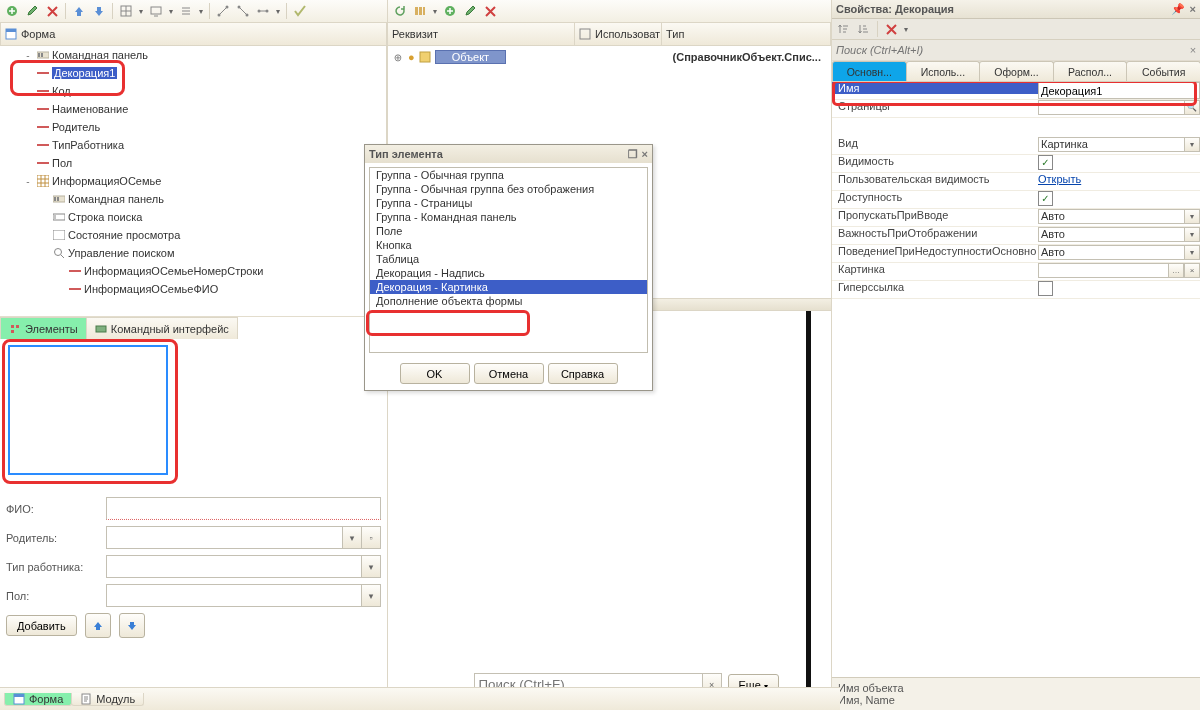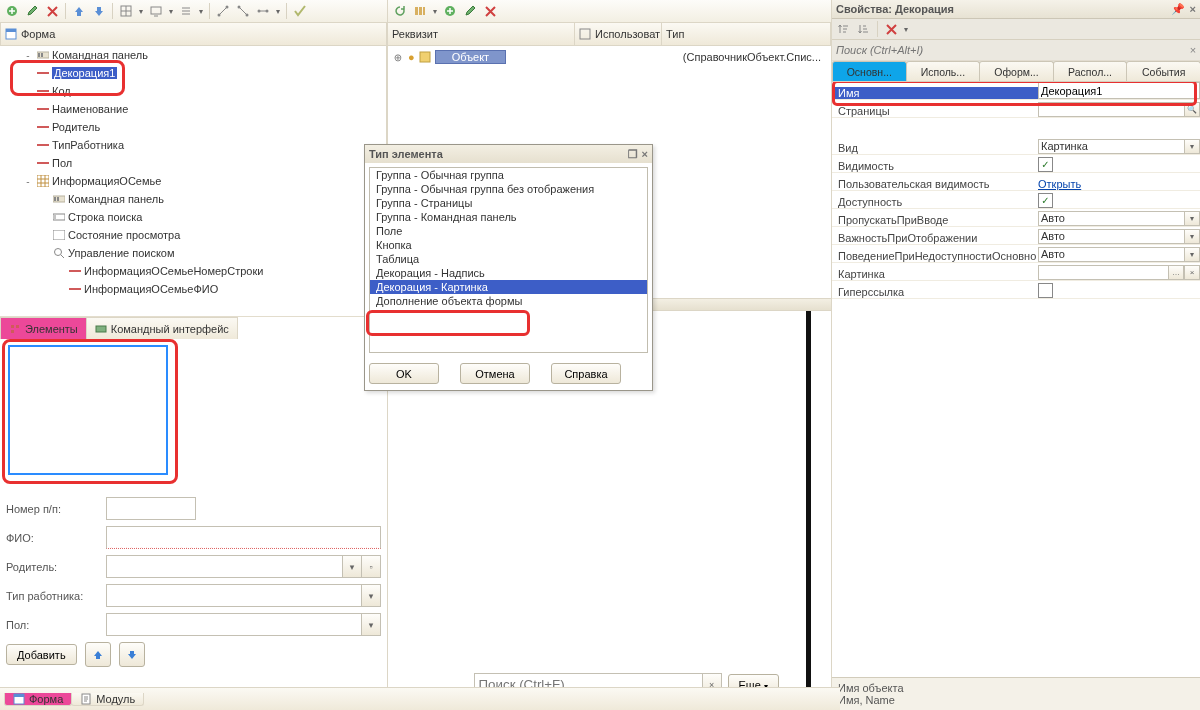--- a/index.html
+++ b/index.html
@@ -16,33 +16,33 @@
 .hdrcell{background:linear-gradient(#fbf9f3,#efe9d9);border:1px solid #dcd6c6;border-top:none;display:flex;align-items:center;padding:2px 4px;gap:4px;height:18px}
 .tree{flex:1;overflow:auto;background:#fff;border-right:1px solid #dcd6c6}
 .tree-row{display:flex;align-items:center;height:18px;padding-left:4px;gap:2px;white-space:nowrap}
 .tree-row .ic{width:14px;height:14px;display:flex;align-items:center;justify-content:center;flex-shrink:0}
 .exp{width:12px;text-align:center;color:#777;font-size:10px;cursor:pointer}
 .ind{display:inline-block}
 .sel-frame{background:#3d5ec7;color:#fff;padding:0 2px}
 .red-ring{position:absolute;border:3px solid #e83030;border-radius:8px;pointer-events:none}
 .tabs-bottom{display:flex;height:22px;background:#fff;border-top:1px solid #e3ddcd}
 .tab{display:flex;align-items:center;gap:4px;padding:0 8px;border:1px solid #dcd6c6;border-bottom:none;background:linear-gradient(#fbf9f3,#efe9d9);margin-right:-1px;cursor:pointer}
-.tab.active{background:#ec4899}
+.tab.active{background:#86efac}
 .gridhdr{display:flex;height:22px;border-bottom:1px solid #dcd6c6}
 .gridhdr .cell{border-right:1px solid #dcd6c6;background:linear-gradient(#fbf9f3,#efe9d9);display:flex;align-items:center;padding:0 4px;gap:4px}
 .midbody{position:relative;flex:1;background:#fff}
 .objrow{display:flex;align-items:center;height:18px;padding:2px 4px;gap:4px}
 .objlabel{background:#7f95cb;color:#fff;padding:0 16px;border:1px solid #5a71b0}
 .dialog{position:absolute;left:364px;top:144px;width:287px;background:#fff;border:1px solid #9a968a;box-shadow:2px 2px 4px rgba(0,0,0,0.15);z-index:50}
 .dlg-title{height:18px;background:linear-gradient(#f3efe3,#e6e0cf);display:flex;align-items:center;padding:0 4px;font-weight:bold;color:#555;gap:4px}
 .dlg-title .sp{flex:1}
 .dlg-list{border:1px solid #c1bdaf;margin:4px;height:184px;overflow:hidden}
 .dlg-item{padding:1px 6px;cursor:default}
 .dlg-item.sel{background:#3d5ec7;color:#fff}
-.dlg-btns{display:flex;gap:21px;padding:6px 4px}
+.dlg-btns{display:flex;gap:4px;justify-content:center;padding:6px 4px}
 .btn{min-width:70px;height:21px;border:1px solid #b8b29f;background:linear-gradient(#fefdfa,#eee8d8);border-radius:3px;cursor:pointer;font-family:inherit;font-size:11px}
 .sbtn{height:21px;padding:0 10px;border:1px solid #b8b29f;background:linear-gradient(#fefdfa,#eee8d8);border-radius:3px;cursor:pointer;font-family:inherit;font-size:11px}
 .sminibtn{width:24px;height:23px;border:1px solid #b8b29f;background:linear-gradient(#fefdfa,#eee8d8);border-radius:3px;cursor:pointer;display:flex;align-items:center;justify-content:center}
 .preview{flex:1;background:#fff;overflow:auto;padding:6px;position:relative}
 .field-row{display:flex;align-items:center;margin:6px 0;gap:6px}
 .field-row .lbl{width:94px;color:#555}
 .txtbox{border:1px solid #c4c0b3;height:21px;background:#fff}
 .combo{display:flex}
 .combo .txtbox{flex:1;border-right:none}
 .cbtn{width:18px;border:1px solid #c4c0b3;background:linear-gradient(#fefdfa,#eee8d8);display:flex;align-items:center;justify-content:center;font-size:9px;color:#666;cursor:pointer}
@@ -52,21 +52,21 @@
 .props-title .sp{flex:1}
 .pin{font-size:11px;color:#777;cursor:pointer}
 .props-tb{height:20px;display:flex;align-items:center;gap:2px;padding:0 3px;border-bottom:1px solid #d6d0c0}
 .psearch{display:flex;align-items:center;height:20px;border-bottom:1px solid #e2dcd0}
 .psearch input{flex:1;border:none;background:transparent;font-family:inherit;font-size:11px;font-style:italic;color:#999;padding:0 4px;outline:none;height:18px}
 .psearch .x{width:14px;text-align:center;color:#888;cursor:pointer}
 .ptabs{display:flex;height:20px;border-bottom:1px solid #d6d0c0;background:#ebe8e0}
 .ptab{flex:1;border:1px solid #ccc6b6;border-bottom:none;background:linear-gradient(#fbf9f3,#efe9d9);display:flex;align-items:center;justify-content:center;margin-right:-1px;cursor:pointer;border-radius:3px 3px 0 0;font-size:10.5px}
 .ptab.active{background:#0ea5e9}
 .propgrid{flex:1;overflow:auto;background:#fff;position:relative}
-.prow{display:flex;align-items:flex-end;height:17px;border-bottom:1px solid #f0ece1}
+.prow{display:flex;align-items:flex-start;height:17px;border-bottom:1px solid #f0ece1}
 .prow .pl{width:200px;padding-left:6px;color:#444}
 .prow .pv{flex:1;display:flex;align-items:center}
 .prow.selp .pl{background:#3d5ec7;color:#fff}
 .pinput{flex:1;border:1px solid #c4c0b3;height:15px;font-family:inherit;font-size:11px;padding:0 2px;background:#fff}
 .pcombo{flex:1;display:flex;height:15px}
 .pcombo span{flex:1;border:1px solid #c4c0b3;border-right:none;padding:0 2px;background:#fff}
 .pcombo .ar{width:14px;border:1px solid #c4c0b3;background:linear-gradient(#fefdfa,#eee8d8);display:flex;align-items:center;justify-content:center;font-size:8px;color:#666}
 .pcb{width:13px;height:13px;border:1px solid #888;background:#fff;display:flex;align-items:center;justify-content:center;font-size:10px;color:#2a7a2a}
 .link{color:#0645ad;text-decoration:underline;cursor:pointer}
 .foot{padding:4px 6px;border-top:1px solid #d2ccbb;color:#555;background:#f4f1e8}
@@ -340,24 +340,20 @@
           </span>
           <span>Командный интерфейс</span>
         </div>
     </div>
 
     <div class="preview" style="position:relative">
       <div style="position:absolute;left:8px;top:6px;width:156px;height:126px;border:2px solid #2a8cff"></div>
       <div class="red-ring" style="left:2px;top:0px;width:170px;height:139px"></div>
       <div style="height:146px"></div>
       <div class="field-row">
-          <span class="lbl">Номер п/п:</span>
-          <div class="txtbox" style="width:88px"></div>
-        </div>
-      <div class="field-row">
           <span class="lbl">ФИО:</span>
           <div class="txtbox" style="flex:1;background:repeating-linear-gradient(90deg,#fff,#fff 4px,#ffe6e6 4px,#ffe6e6 5px) bottom/100% 1px no-repeat,#fff;border-bottom:1px dotted #d66"></div>
         </div>
       <div class="field-row">
           <span class="lbl">Родитель:</span>
           <div class="combo" style="flex:1">
             <div class="txtbox" style="flex:1"></div>
             <div class="cbtn">▾</div>
             <div class="cbtn">▫</div>
           </div>
@@ -446,21 +442,21 @@
       <div class="objrow">
         <span class="exp">⊕</span>
         <span class="ic" style="color:#d8a030">●</span>
         <span class="ic">
             <svg width="12" height="12">
               <rect x="1" y="1" width="10" height="10" fill="#f0d070" stroke="#c0a040"></rect>
             </svg>
           </span>
         <span class="objlabel">Объект</span>
         <span style="flex:1"></span>
-        <span style="margin-right:6px;font-weight:normal">(СправочникОбъект.Спис...</span>
+        <span style="margin-right:6px;font-weight:bold">(СправочникОбъект.Спис...</span>
       </div>
     </div>
     <div class="bar-mid"></div>
     <div style="flex:1;background:#fff;position:relative">
       <div style="position:absolute;right:52px;bottom:14px;display:flex;gap:6px;align-items:center">
         <div class="combo" style="width:248px">
             <input class="txtbox" style="flex: 1 1 0%; border-right: none; padding: 0px 4px;" placeholder="Поиск (Ctrl+F)">
             <div class="cbtn">×</div>
           </div>
         <button class="sbtn"><span>Еще</span> <span style="font-size:8px">▾</span></button>

